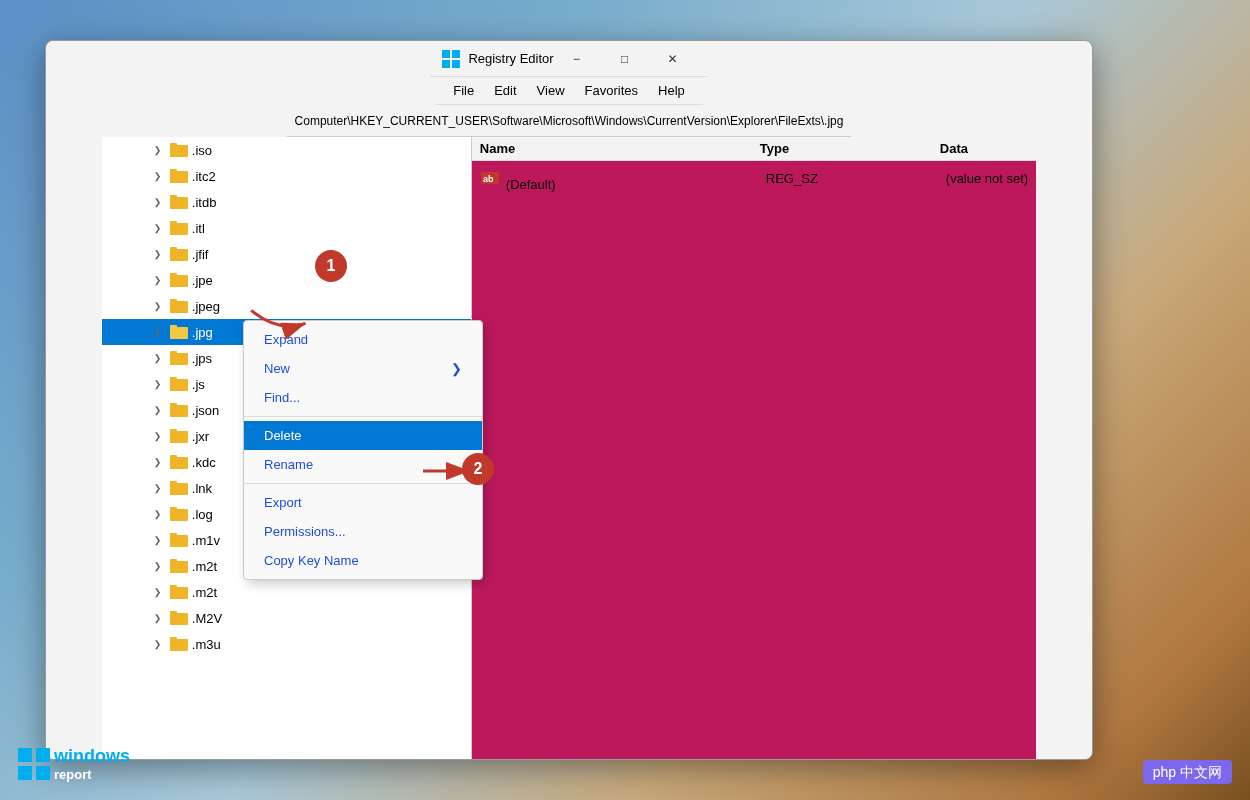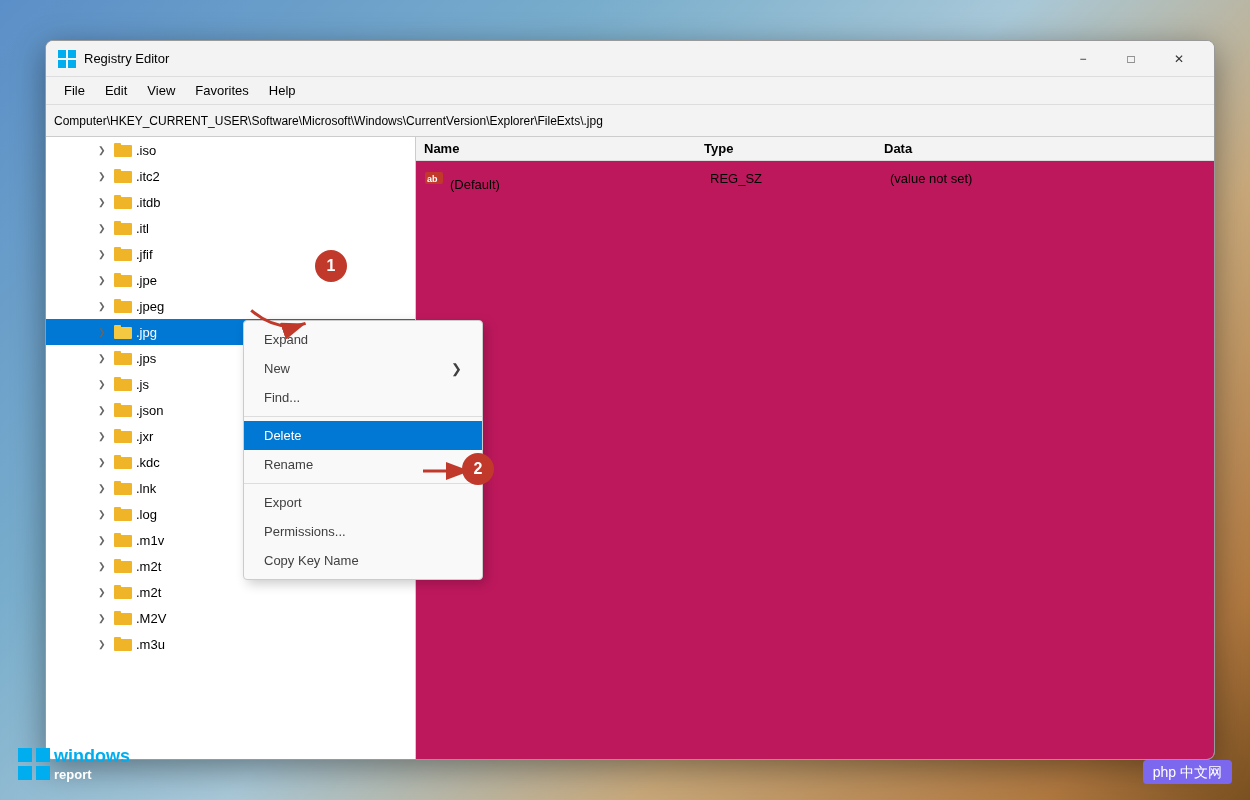--- a/index.html
+++ b/index.html
@@ -19,30 +19,31 @@
       inset: 0;
       background: linear-gradient(135deg, #5b8fc7 0%, #7aaecc 30%, #a8c8d8 50%, #c8a87a 70%, #b07840 90%, #7a5020 100%);
       z-index: 0;
     }
 
     
     .window {
       position: absolute;
       top: 40px;
       left: 45px;
-      width: 1170px;
+      width: 1048px;
       height: 720px;
       background: #f3f3f3;
       border: 1px solid #999;
       border-radius: 8px;
       box-shadow: 0 8px 32px rgba(0,0,0,0.4);
       z-index: 10;
       display: flex;
       flex-direction: column;
       overflow: hidden;
+      align-items: center;
     }
 
     
     .title-bar {
       display: flex;
       align-items: center;
       padding: 0 12px;
       height: 36px;
       background: #f3f3f3;
       border-bottom: 1px solid #ddd;
@@ -233,21 +234,21 @@
       border-radius: 4px;
       box-shadow: 4px 4px 12px rgba(0,0,0,0.2);
       z-index: 100;
       padding: 4px 0;
     }
 
     .ctx-item {
       padding: 7px 20px;
       cursor: pointer;
       font-size: 13px;
-      color: #404040;
+      color: #1d4ed8;
       display: flex;
       align-items: center;
       justify-content: space-between;
     }
     .ctx-item.selected {
       background: #0078d4;
       color: white;
     }
 
     .ctx-separator {

